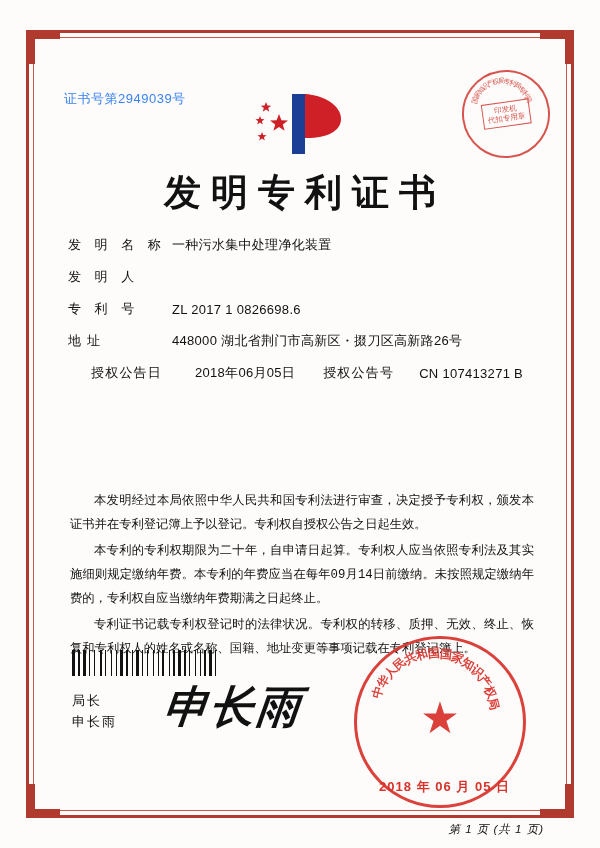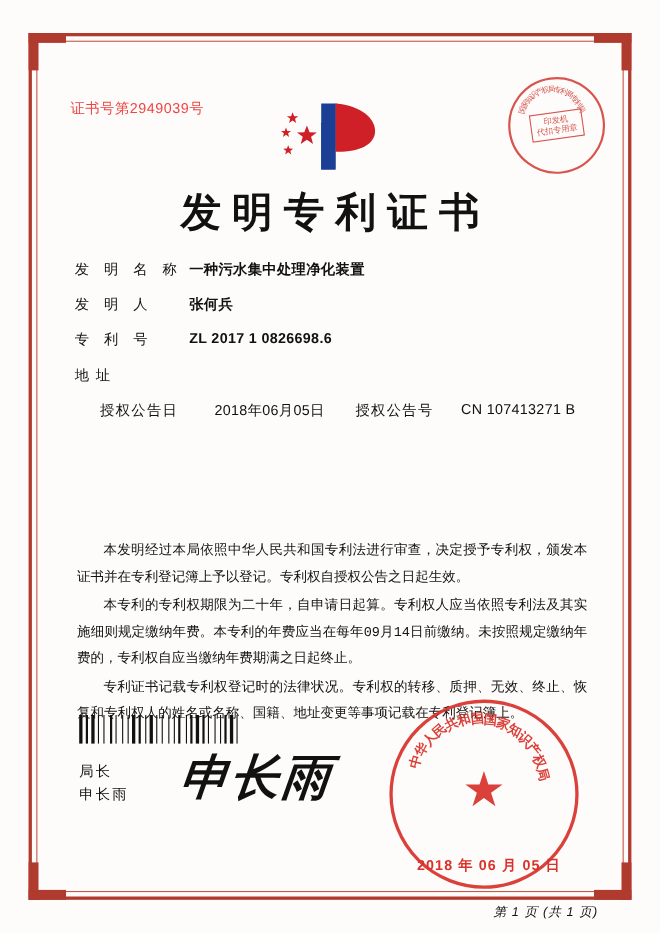--- a/index.html
+++ b/index.html
@@ -59,21 +59,21 @@
     width: 488px;
     height: 724px;
   }
 
   .cert-no {
     position: absolute;
     left: 8px;
     top: 28px;
     font-size: 13px;
     letter-spacing: 0.5px;
-    color: #ef4444;
+    color: #3b82f6;
   }
 
   
   .top-seal {
     position: absolute;
     right: -6px;
     top: 8px;
     width: 84px;
     height: 84px;
     border-radius: 50%;
@@ -134,37 +134,36 @@
 
   
   .fields {
     position: absolute;
     left: 12px;
     top: 174px;
     right: 6px;
   }
   .row {
     display: flex;
-    align-items: flex-start;
+    align-items: center;
     margin-bottom: 14px;
     font-size: 13px;
     color: #111;
   }
   .row .label {
     width: 104px;
     flex: 0 0 104px;
     letter-spacing: 5px;
     white-space: nowrap;
   }
   .row .label.tight { letter-spacing: 1.2px; }
   .row .value {
     flex: 1;
     letter-spacing: 0.3px;
     font-family: "Liberation Sans", sans-serif;
-    font-weight: bold;
   }
   .row.pub {
     justify-content: flex-start;
     margin-left: 23px;
   }
   .row .label2 {
     width: 96px;
     flex: 0 0 96px;
     letter-spacing: 1.2px;
     white-space: nowrap;
@@ -337,28 +336,28 @@
 
     <div class="main-title">发明专利证书</div>
 
     <div class="fields">
       <div class="row">
         <div class="label">发 明 名 称</div>
         <div class="value">一种污水集中处理净化装置</div>
       </div>
       <div class="row">
         <div class="label">发 明 人</div>
-        <div class="value">张何兵</div>
       </div>
       <div class="row">
         <div class="label">专 利 号</div>
         <div class="value">ZL 2017 1 0826698.6</div>
       </div>
       <div class="row">
         <div class="label tight">地          址</div>
+        <div class="value">448000 湖北省荆门市高新区・掇刀区高新路26号</div>
       </div>
       <div class="row pub">
         <div class="label tight">授权公告日</div>
         <div class="value2">2018年06月05日</div>
         <div class="spacer-gap"></div>
         <div class="label2">授权公告号</div>
         <div class="value2">CN 107413271 B</div>
       </div>
     </div>
 

